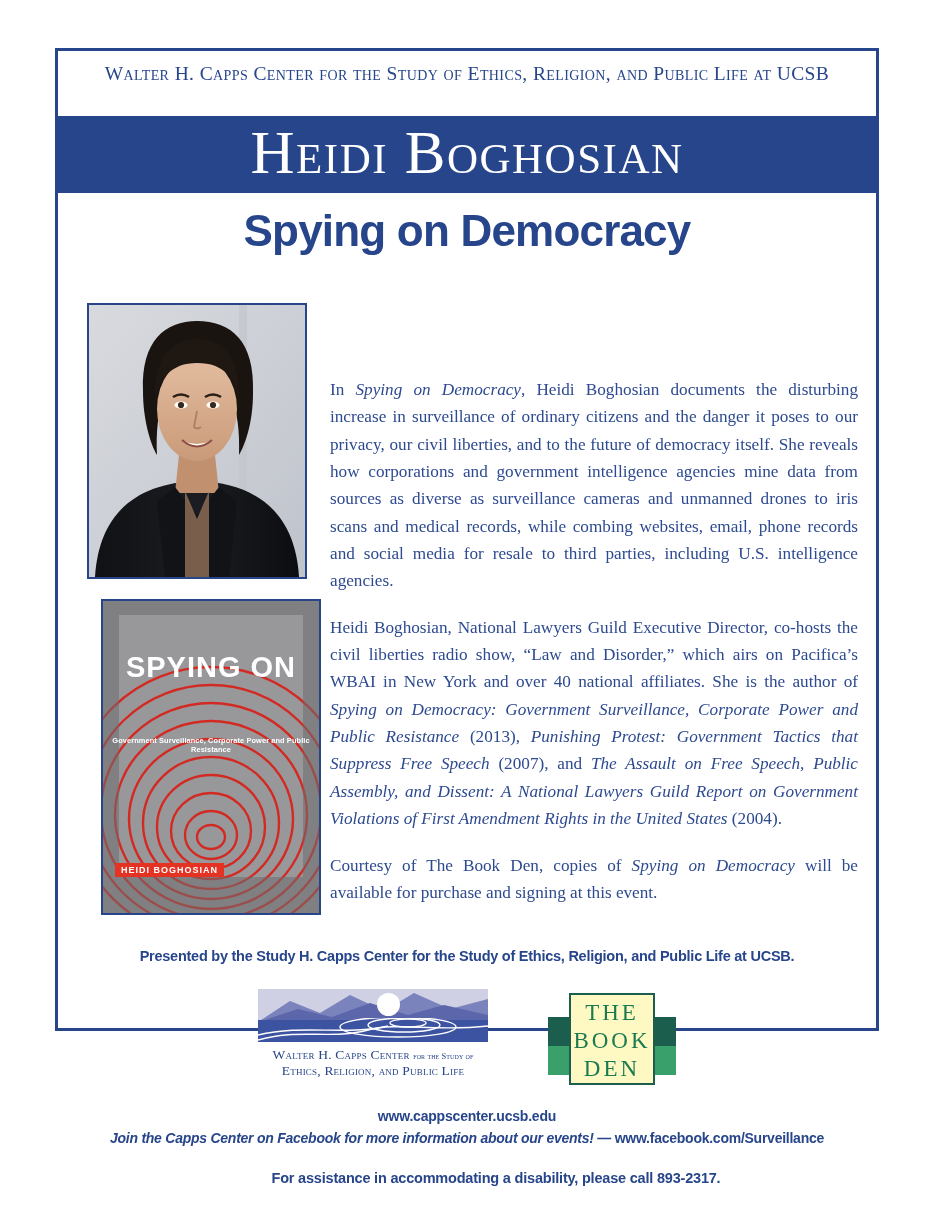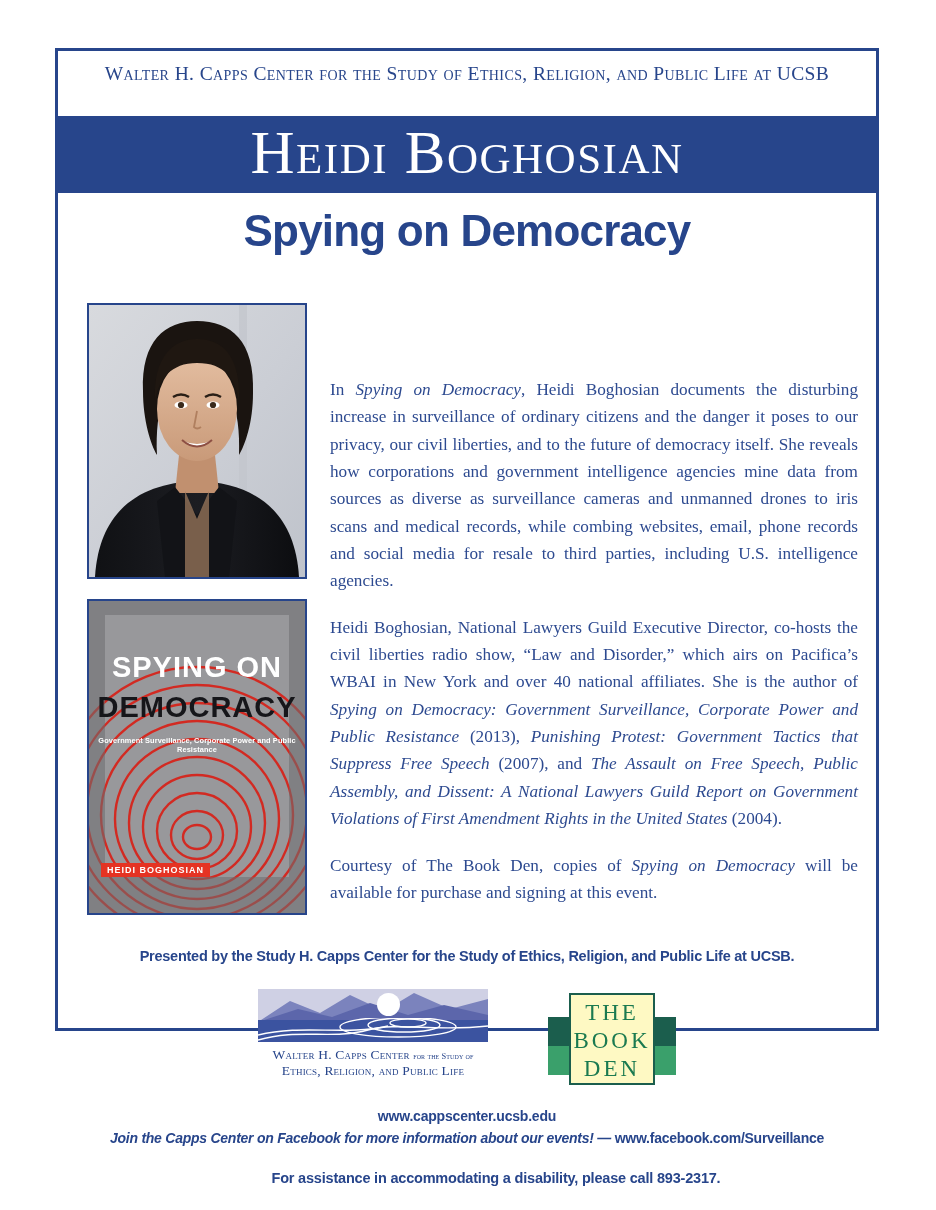--- a/index.html
+++ b/index.html
@@ -93,21 +93,21 @@
     top: 252px;
     width: 220px;
     height: 276px;
     border: 2px solid #27458B;
     box-sizing: border-box;
     background: #cfd2da;
     overflow: hidden;
   }
   .book-cover {
     position: absolute;
-    left: 29px;
+    left: 43px;
     top: 548px;
     width: 220px;
     height: 316px;
     border: 2px solid #27458B;
     box-sizing: border-box;
     background: #d946ef;
     overflow: hidden;
   }
   .bc-inner {
     position: absolute;
@@ -420,21 +420,20 @@
           </g>
           <g fill="#6d6d70" opacity="0.55">
             <rect x="0" y="0" width="216" height="14"></rect>
             <rect x="0" y="276" width="216" height="36"></rect>
             <rect x="0" y="0" width="16" height="312"></rect>
             <rect x="200" y="0" width="16" height="312"></rect>
           </g>
         </svg>
       </div>
       <div class="bc-title1">SPYING ON</div>
-      <div class="bc-title2">DEMOCRACY</div>
       <div class="bc-sub">Government Surveillance, Corporate Power and Public Resistance</div>
       <div class="bc-author">HEIDI BOGHOSIAN</div>
     </div>
 
 
     <div class="body-col">
       <p><span>In </span><i>Spying on Democracy</i><span>, Heidi Boghosian documents the disturbing increase in surveillance of ordinary citizens and the danger it poses to our privacy, our civil liberties, and to the future of democracy itself. She reveals how corporations and government intelligence agencies mine data from sources as diverse as surveillance cameras and unmanned drones to iris scans and medical records, while combing websites, email, phone records and social media for resale to third parties, including U.S. intelligence agencies.</span></p>
       <p><span>Heidi Boghosian, National Lawyers Guild Executive Director, co-hosts the civil liberties radio show, “Law and Disorder,” which airs on Pacifica’s WBAI in New York and over 40 national affiliates. She is the author of </span><i>Spying on Democracy: Government Surveillance, Corporate Power and Public Resistance</i><span> (2013), </span><i>Punishing Protest: Government Tactics that Suppress Free Speech</i><span> (2007), and </span><i>The Assault on Free Speech, Public Assembly, and Dissent: A National Lawyers Guild Report on Government Violations of First Amendment Rights in the United States</i><span> (2004).</span></p>
       <p><span>Courtesy of The Book Den, copies of </span><i>Spying on Democracy</i><span> will be available for purchase and signing at this event.</span></p>
     </div>

